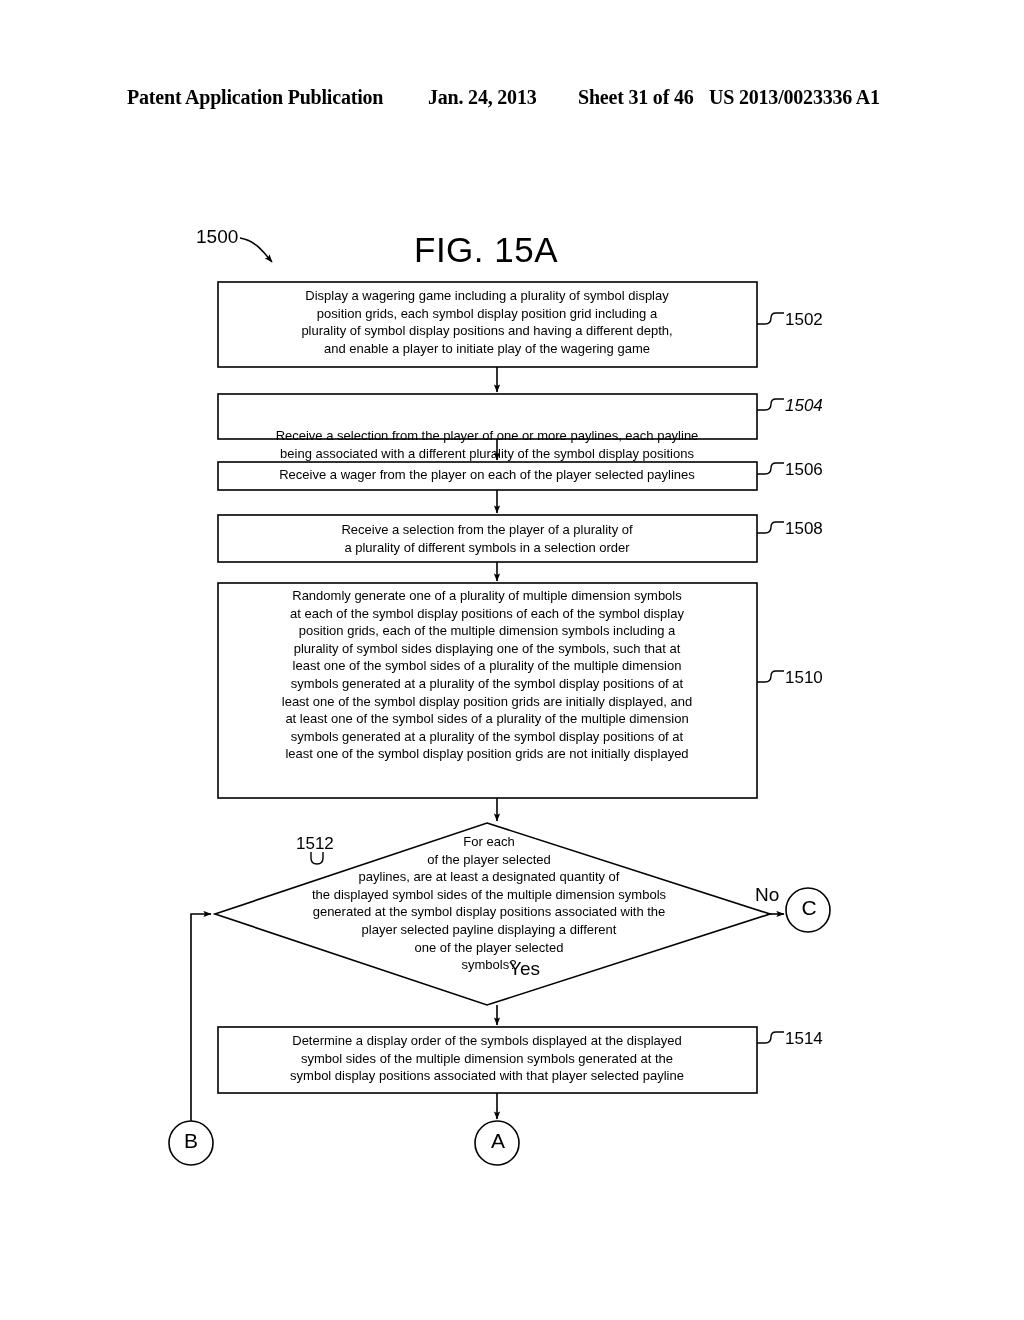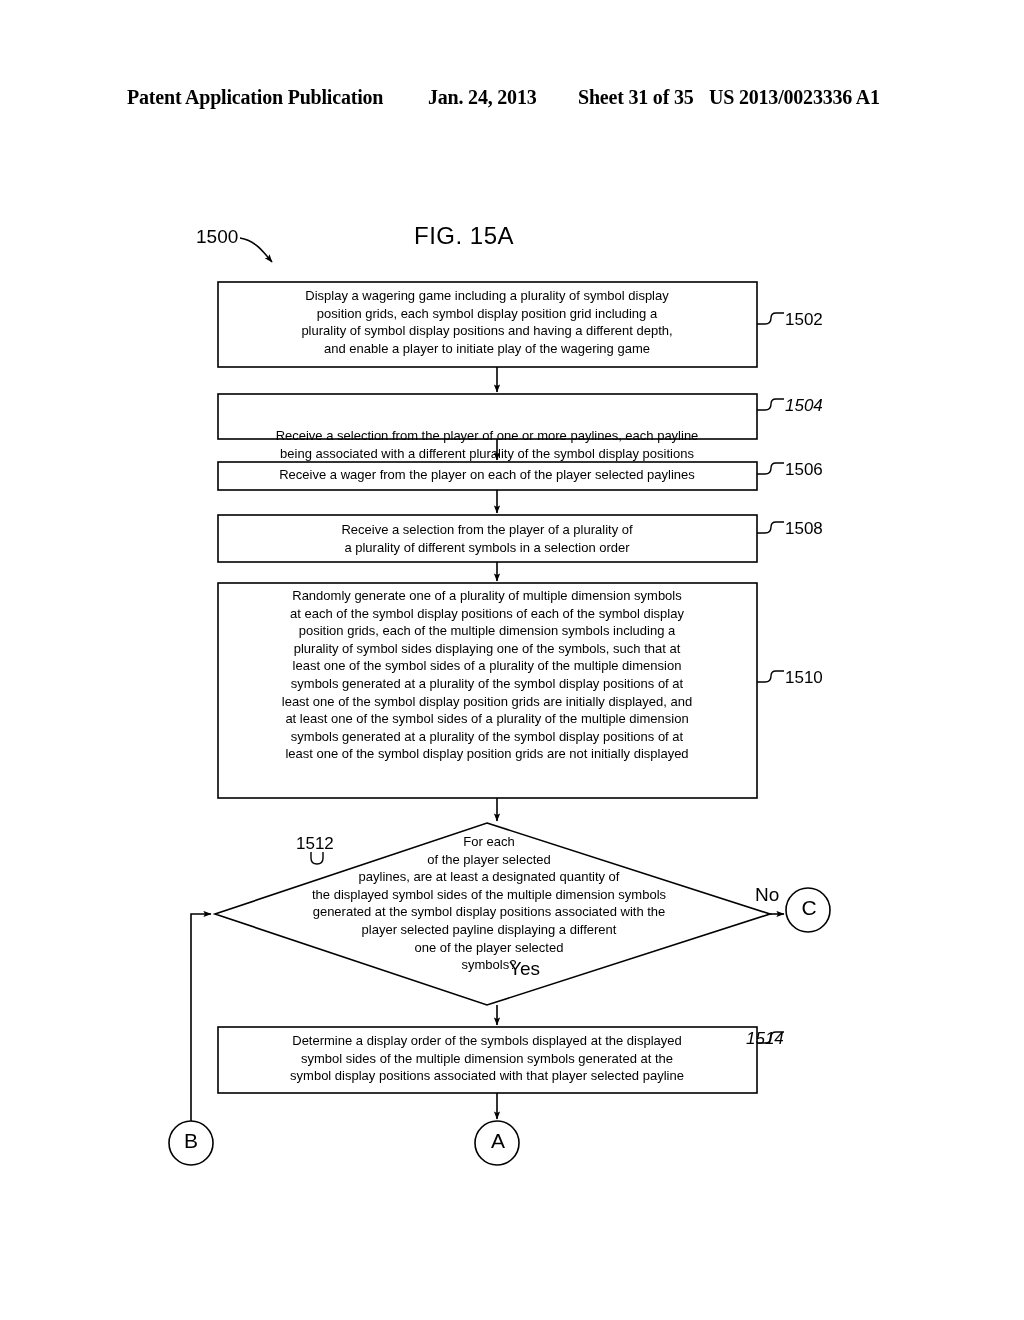--- a/index.html
+++ b/index.html
@@ -51,23 +51,23 @@
     position: absolute;
     left: 709px;
     top: 0;
     letter-spacing: -0.2px;
   }
 
   
   #fig-title {
     position: absolute;
     left: 414px;
-    top: 222px;
-    font-family: "Liberation Sans", sans-serif;
-    font-size: 24px;
+    top: 230px;
+    font-family: "Liberation Sans", sans-serif;
+    font-size: 35px;
     letter-spacing: 0.5px;
     white-space: nowrap;
   }
   #fig-ref-1500 {
     position: absolute;
     left: 196px;
     top: 226px;
     font-size: 19px;
     white-space: nowrap;
   }
@@ -119,36 +119,36 @@
   #t-1510 { left: 222px; top: 587px;  width: 530px; }
   #t-1512 { left: 243px; top: 833px;  width: 492px; }
   #t-1514 { left: 222px; top: 1032px; width: 530px; }
 
   #r-1502 { left: 785px; top: 310px; }
   #r-1504 { left: 785px; top: 396px; font-style: italic; }
   #r-1506 { left: 785px; top: 460px; }
   #r-1508 { left: 785px; top: 519px; }
   #r-1510 { left: 785px; top: 668px; }
   #r-1512 { left: 296px; top: 834px; }
-  #r-1514 { left: 746px; top: 1029px; font-style: italic; }
+  #r-1514 { left: 785px; top: 1029px; }
 
   #lbl-no  { left: 755px; top: 884px; }
   #lbl-yes { left: 509px; top: 958px; }
 
   #letter-b { left: 176px; top: 1129px; width: 30px; }
   #letter-a { left: 483px; top: 1129px; width: 30px; }
   #letter-c { left: 794px; top: 896px;  width: 30px; }
 </style>
 </head>
 <body>
 
 <div id="page-header">
   <span class="hdr-pub">Patent Application Publication</span>
   <span class="hdr-date">Jan. 24, 2013</span>
-  <span class="hdr-sheet">Sheet 31 of 35</span>
+  <span class="hdr-sheet">Sheet 31 of 46</span>
   <span class="hdr-docnum">US 2013/0023336 A1</span>
 </div>
 
 <div id="fig-title">FIG. 15A</div>
 <div id="fig-ref-1500">1500</div>
 
 <svg id="flow-svg" viewBox="0 0 1024 1320">
   <defs>
     <marker id="arrowhead" markerWidth="9" markerHeight="9" refX="7.6" refY="3.1" orient="auto" markerUnits="userSpaceOnUse">
       <path d="M0,0 L8.2,3.1 L0,6.2 L1.6,3.1 Z" fill="#000"></path>

